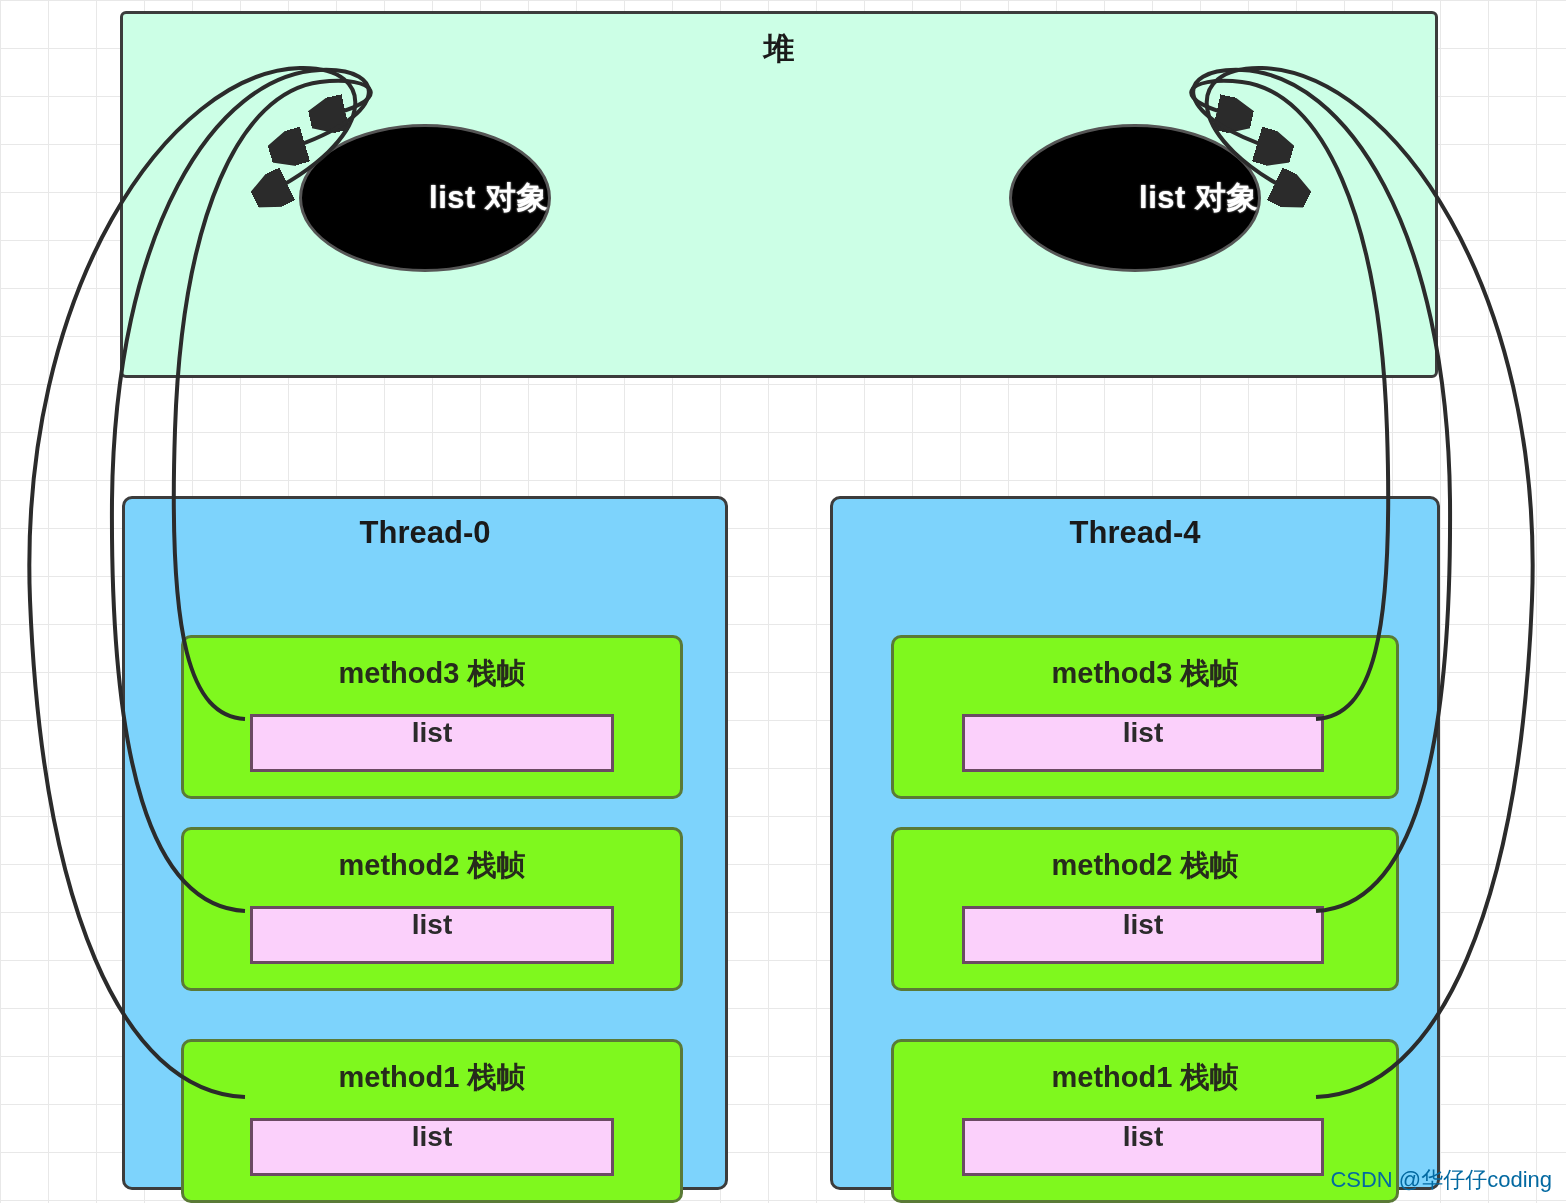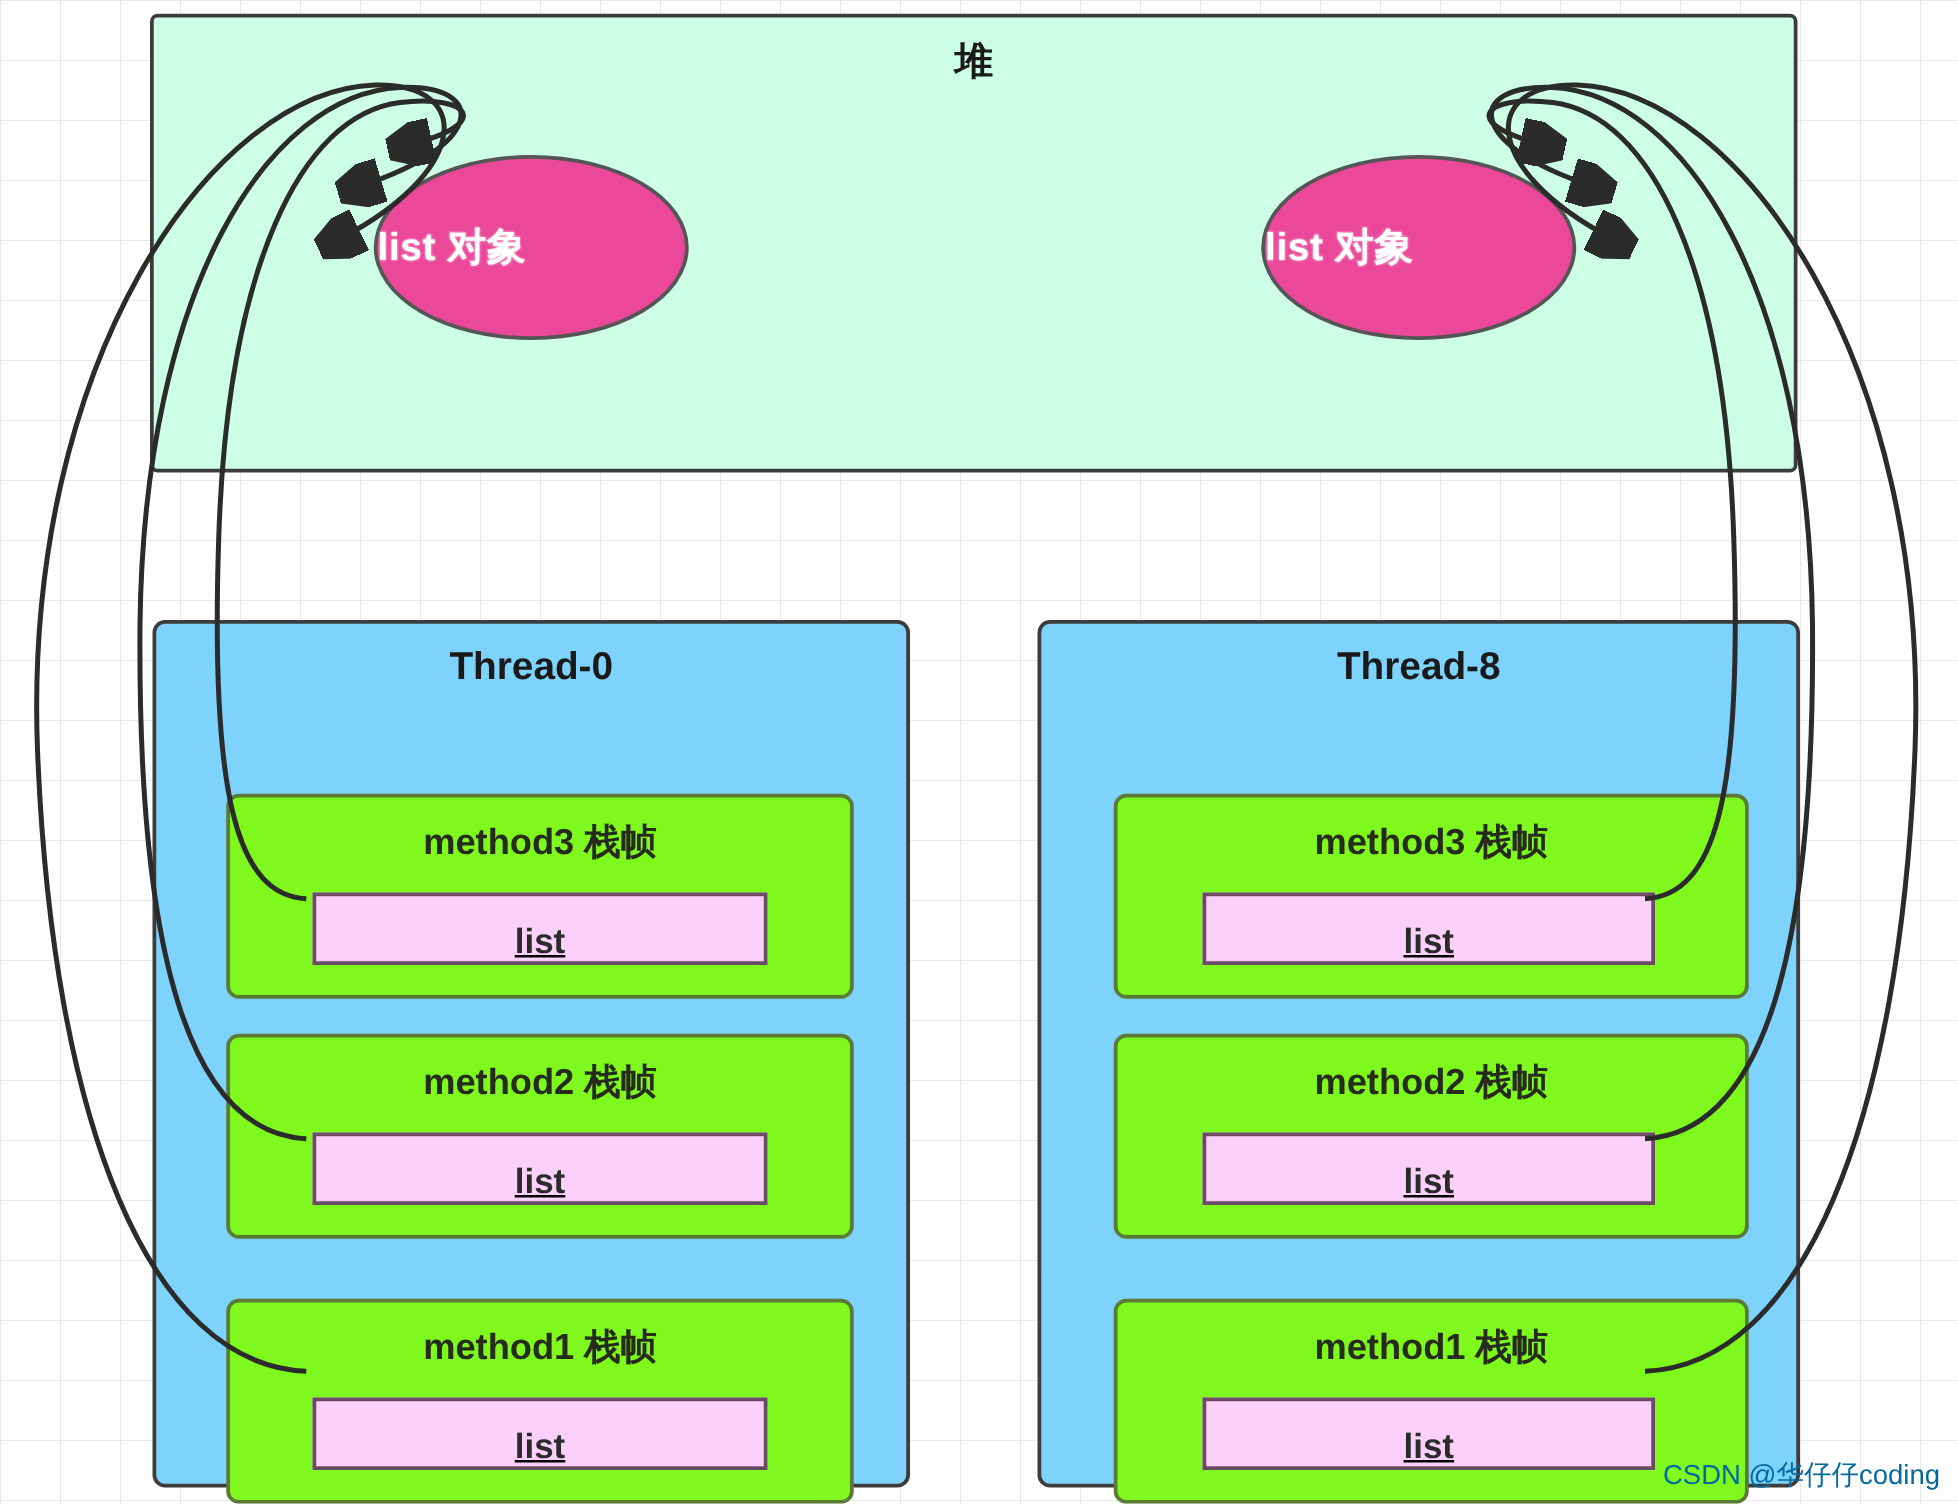--- a/index.html
+++ b/index.html
@@ -21,22 +21,22 @@
     box-sizing:border-box;
   }
   .heap-title{
     position:absolute;left:0;right:0;top:14px;text-align:center;
     font-size:31px;font-weight:700;color:#1a1a1a;
   }
 
   
   .obj{
     position:absolute;width:252px;height:148px;border-radius:50%;
-    background:#ec4899;border:3px solid #555;
-    display:flex;align-items:center;justify-content:flex-start;
+    background:#000000;border:3px solid #555;
+    display:flex;align-items:center;justify-content:flex-end;
     box-sizing:border-box;
   }
   .obj span{
     color:#ffffff;font-size:31px;font-weight:700;letter-spacing:.5px;
     text-shadow:0 0 2px rgba(255,255,255,.9);
   }
   .obj-left{left:299px;top:124px;}
   .obj-right{left:1009px;top:124px;}
 
   
@@ -60,23 +60,22 @@
     margin-top:16px;
   }
   .thread-1 .frame{width:508px;left:58px;}
   .frame-title{
     position:absolute;left:0;right:0;top:16px;text-align:center;
     font-size:29px;font-weight:700;color:#262b1c;
   }
   .var-box{
     position:absolute;left:66px;width:364px;height:58px;top:76px;
     background:#fbd0fb;border:3px solid #6b4a63;
-    display:flex;align-items:flex-end;justify-content:center;
-    box-sizing:border-box;
-    text-decoration:underline;
+    display:flex;align-items:flex-start;justify-content:center;
+    box-sizing:border-box;
   }
   .thread-1 .var-box{left:68px;width:362px;}
   .var-box span{font-size:28px;font-weight:700;color:#2b2b2b;}
 
   .f3{top:120px;}
   .f2{top:312px;}
   .f1{top:524px;}
 
   
   .arrows{position:absolute;left:0;top:0;width:1566px;height:1203px;
@@ -160,21 +159,21 @@
 
     <div class="frame f1">
       <div class="frame-title">method1 栈帧</div>
       <div class="var-box">
         <span>list</span>
       </div>
     </div>
   </div>
 
   <div class="thread thread-1">
-    <div class="thread-title">Thread-8</div>
+    <div class="thread-title">Thread-4</div>
 
     <div class="frame f3">
       <div class="frame-title">method3 栈帧</div>
       <div class="var-box">
         <span>list</span>
       </div>
     </div>
 
     <div class="frame f2">
       <div class="frame-title">method2 栈帧</div>

